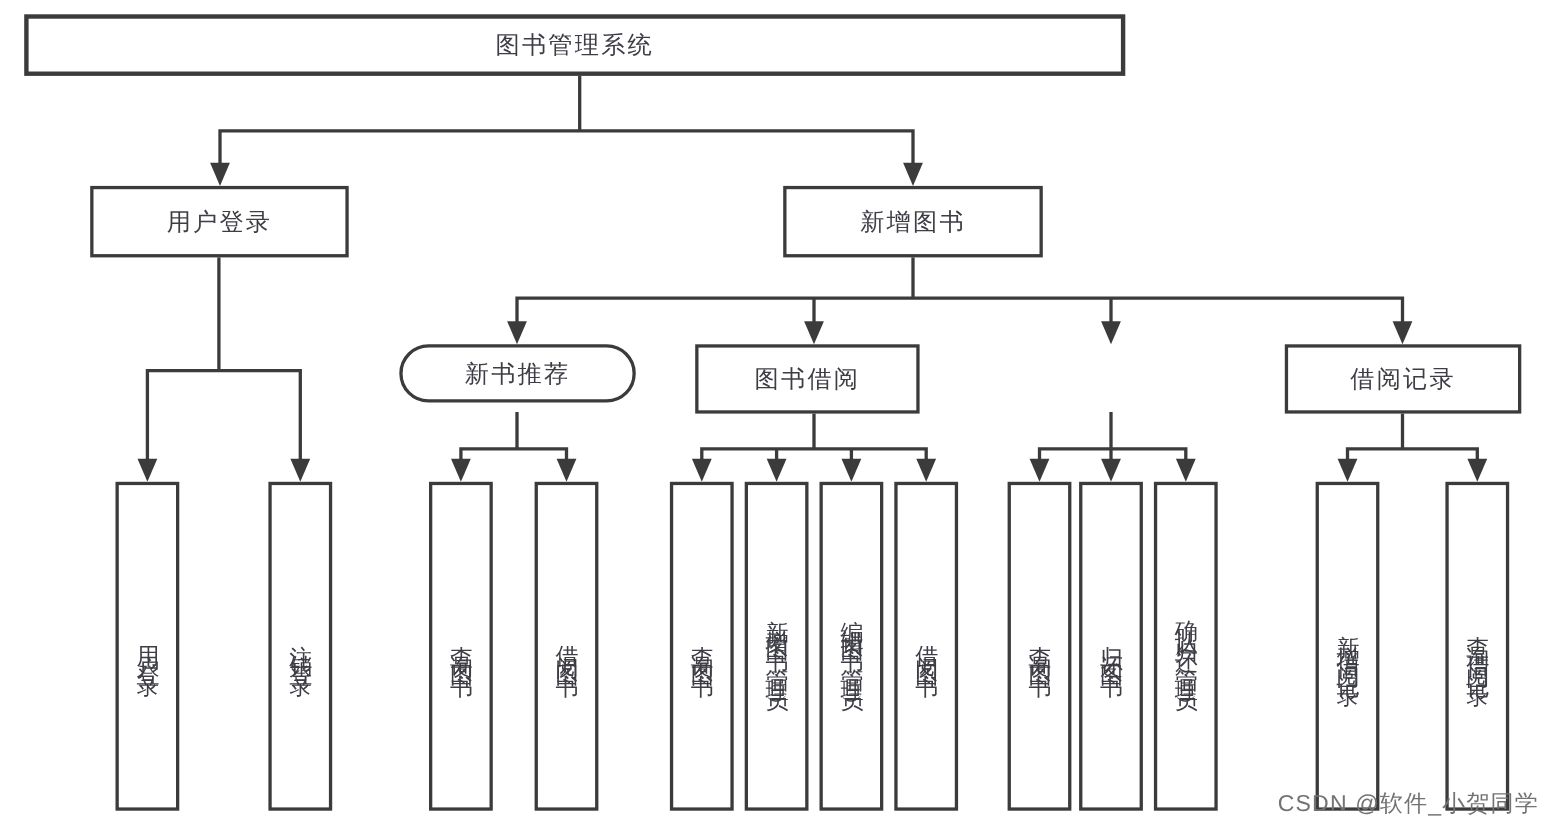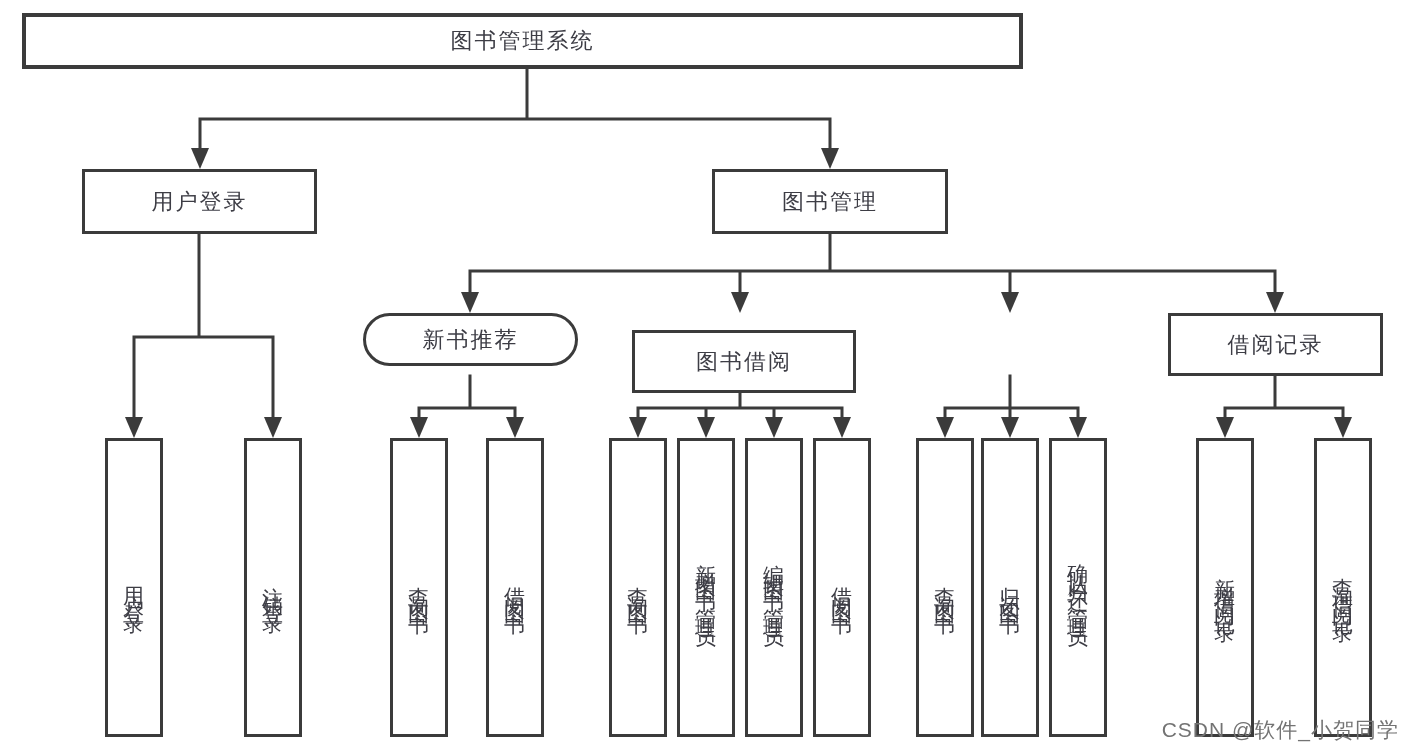--- a/index.html
+++ b/index.html
@@ -83,24 +83,24 @@
       <polygon points="1001,417 1019,417 1010,438"></polygon>
       <polygon points="1069,417 1087,417 1078,438"></polygon>
       <polygon points="1216,417 1234,417 1225,438"></polygon>
       <polygon points="1334,417 1352,417 1343,438"></polygon>
     </g>
   </svg>
 
   <div class="hbox root" style="left:22px; top:13px; width:1001px; height:56px;">图书管理系统</div>
 
   <div class="hbox" style="left:82px; top:169px; width:235px; height:65px;">用户登录</div>
-  <div class="hbox" style="left:712px; top:169px; width:236px; height:65px;">图书管理</div>
+  <div class="hbox" style="left:712px; top:169px; width:236px; height:65px;">新增图书</div>
 
   <div class="hbox" style="left:363px; top:313px; width:215px; height:53px;border-radius:27px;">新书推荐</div>
-  <div class="hbox" style="left:632px; top:313px; width:224px; height:63px;margin-top:17px;">图书借阅</div>
+  <div class="hbox" style="left:632px; top:313px; width:204px; height:63px;">图书借阅</div>
   <div class="hbox" style="left:1168px; top:313px; width:215px; height:63px;">借阅记录</div>
 
   <div class="vbox" style="left:105px; top:438px; width:58px; height:299px;">用户登录</div>
   <div class="vbox" style="left:244px; top:438px; width:58px; height:299px;">注销登录</div>
 
   <div class="vbox" style="left:390px; top:438px; width:58px; height:299px;">查询图书</div>
   <div class="vbox" style="left:486px; top:438px; width:58px; height:299px;">借阅图书</div>
 
   <div class="vbox" style="left:609px; top:438px; width:58px; height:299px;">查询图书</div>
   <div class="vbox" style="left:677px; top:438px; width:58px; height:299px;">新增图书（管理员）</div>

